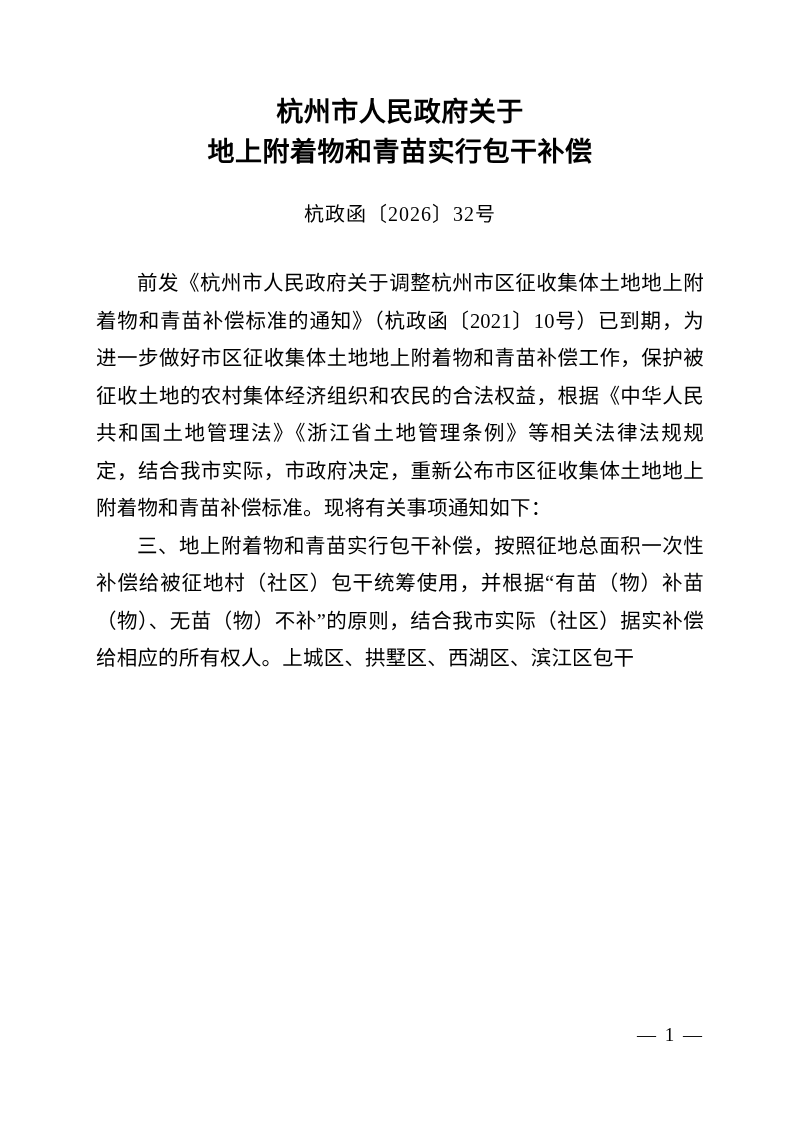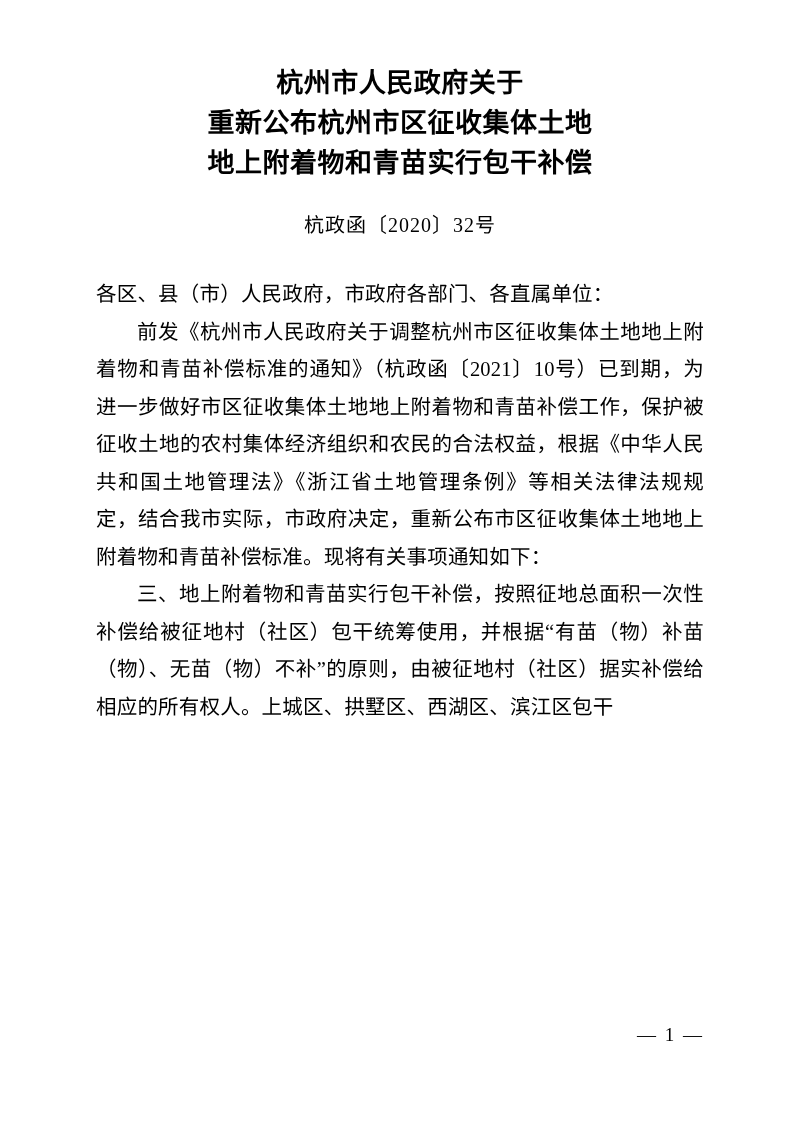--- a/index.html
+++ b/index.html
@@ -13,21 +13,21 @@
     height: 1132px;
     font-family: "Liberation Serif", "DejaVu Serif", serif;
     color: #000000;
     position: relative;
     overflow: hidden;
   }
   .page {
     width: 800px;
     height: 1132px;
     box-sizing: border-box;
-    padding: 63px 96px 40px 96px;
+    padding: 92px 96px 40px 96px;
     position: relative;
   }
   .doc-title {
     text-align: center;
     font-weight: bold;
     font-size: 27px;
     line-height: 40px;
     letter-spacing: 0.5px;
     margin: 0;
   }
@@ -67,27 +67,25 @@
     letter-spacing: 2px;
   }
 </style>
 </head>
 <body>
 
 <div class="page">
 
   <h1 class="doc-title">
     <span class="line">杭州市人民政府关于</span>
-    <span class="line">重新公布杭州市区征收集体土地</span>
     <span class="line">地上附着物和青苗实行包干补偿</span>
   </h1>
 
-  <div class="doc-number">杭政函〔2020〕32号</div>
+  <div class="doc-number">杭政函〔2026〕32号</div>
 
   <div class="body-block">
-    <p class="para">各区、县（市）人民政府，市政府各部门、各直属单位：</p>
     <p class="para indent">前发《杭州市人民政府关于调整杭州市区征收集体土地地上附着物和青苗补偿标准的通知》（杭政函〔2021〕10号）已到期，为进一步做好市区征收集体土地地上附着物和青苗补偿工作，保护被征收土地的农村集体经济组织和农民的合法权益，根据《中华人民共和国土地管理法》《浙江省土地管理条例》等相关法律法规规定，结合我市实际，市政府决定，重新公布市区征收集体土地地上附着物和青苗补偿标准。现将有关事项通知如下：</p>
-    <p class="para indent">三、地上附着物和青苗实行包干补偿，按照征地总面积一次性补偿给被征地村（社区）包干统筹使用，并根据“有苗（物）补苗（物）、无苗（物）不补”的原则，由被征地村（社区）据实补偿给相应的所有权人。上城区、拱墅区、西湖区、滨江区包干</p>
+    <p class="para indent">三、地上附着物和青苗实行包干补偿，按照征地总面积一次性补偿给被征地村（社区）包干统筹使用，并根据“有苗（物）补苗（物）、无苗（物）不补”的原则，结合我市实际（社区）据实补偿给相应的所有权人。上城区、拱墅区、西湖区、滨江区包干</p>
   </div>
 
   <div class="page-number">— 1 —</div>
 
 </div>
 
 </body></html>

